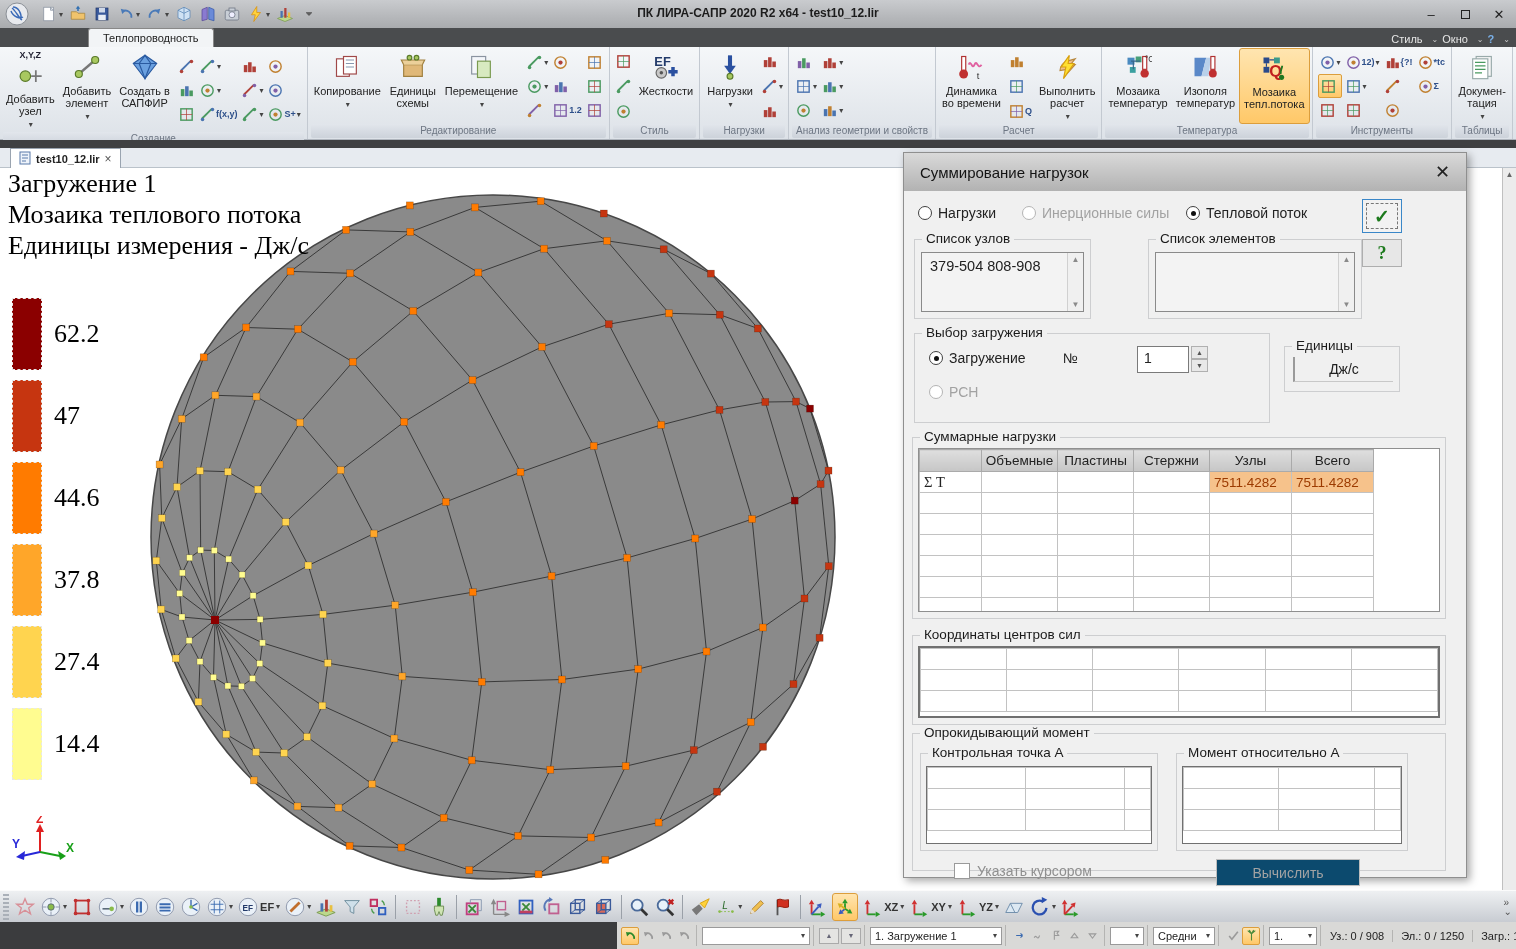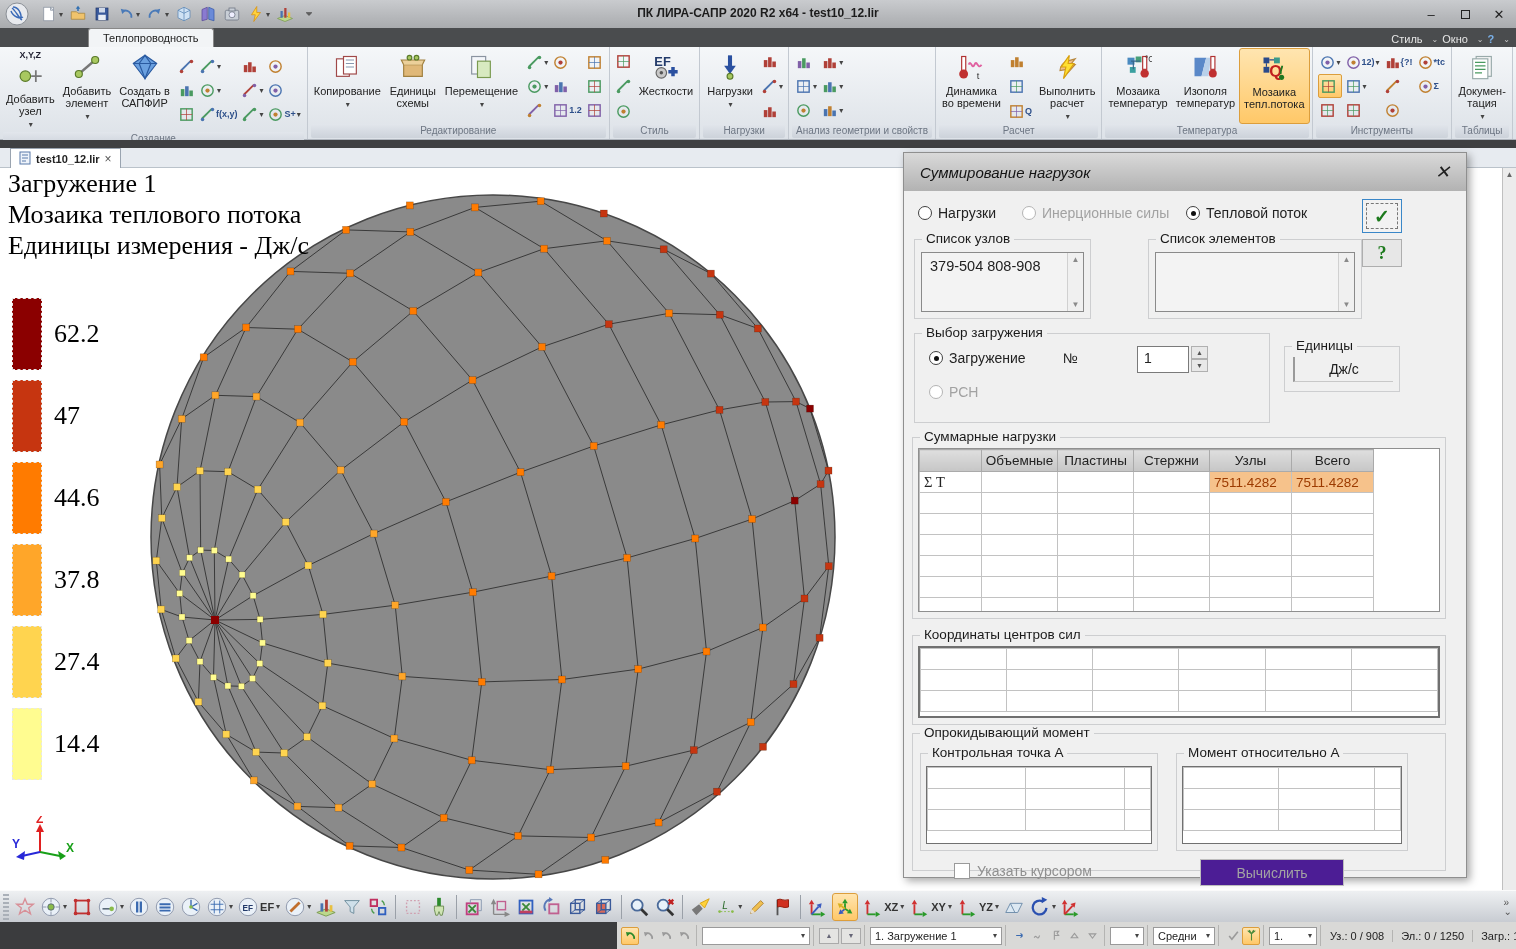--- a/index.html
+++ b/index.html
@@ -58,21 +58,21 @@
   .leg-row{position:absolute;left:0;display:flex;align-items:center;}
   .leg-sw{width:30px;height:72px;border:1px dashed #e8e8e8;}
   .leg-val{font-family:"Liberation Serif",serif;font-size:26px;color:#000;margin-left:12px;}
   #triad{position:absolute;left:10px;top:648px;}
   #vscroll{position:absolute;right:0;top:0;width:14px;height:722px;background:#ececec;border-left:1px solid #c0c0c0;}
   #vscroll .sa{height:14px;text-align:center;font-size:8px;color:#666;line-height:14px;}
   
   #dialog{position:absolute;left:903px;top:152px;width:564px;height:726px;background:#f0f0f0;
     border:1px solid #8f8f8f;box-shadow:3px 3px 8px rgba(0,0,0,.35);font-size:14px;z-index:20;}
   #dlg-title{height:38px;background:linear-gradient(#d9d9d9,#b2b2b2);display:flex;align-items:center;
-    padding:0 16px;font-size:15px;color:#141414;font-style:italic;}
+    padding:0 16px;font-size:15px;color:#141414;}
   #dlg-close{margin-left:auto;font-size:18px;color:#222;}
   #dlg-body{position:relative;height:686px;}
   .grp{position:absolute;border:1px solid #cdced0;}
   .glabel{position:absolute;top:-9px;left:7px;background:#f0f0f0;padding:0 4px;font-size:13.5px;color:#1a1a1a;white-space:nowrap;}
   .rad{width:14px;height:14px;border-radius:50%;border:1px solid #404040;background:#fff;display:inline-block;position:relative;vertical-align:-2px;}
   .rad.sel::after{content:"";position:absolute;left:3.5px;top:3.5px;width:5px;height:5px;border-radius:50%;background:#111;}
   .rad.dis{border-color:#b4b4b4;}
   .rlabel{margin-left:6px;}
   .dis-t{color:#a2a2a2;}
   #radio-row{position:absolute;left:14px;top:14px;display:flex;gap:0;}
@@ -89,21 +89,21 @@
   .spin{position:absolute;display:flex;}
   .spin .sval{width:52px;height:27px;background:#fff;border:1px solid #7a7a7a;padding:3px 6px;font-size:14px;}
   .spin .sbtns{display:flex;flex-direction:column;margin-left:2px;}
   .spin .sb{width:17px;height:13px;background:#e8e8e8;border:1px solid #b0b0b0;font-size:7px;color:#555;
     display:flex;align-items:center;justify-content:center;}
   table.dtab{border-collapse:collapse;table-layout:fixed;background:#fff;}
   .dtab th{background:linear-gradient(#dedede,#c6c6c6);font-weight:normal;font-size:13.5px;border:1px solid #aaa;height:22px;padding:0 2px;overflow:hidden;}
   .dtab td{border:1px solid #c2c2c2;height:21px;font-size:13.5px;padding:0 4px;overflow:hidden;white-space:nowrap;}
   .dtab td.orange{background:#F6C28B;color:#9C3A00;}
   .dtab td.rowhead{font-family:"Liberation Serif",serif;font-size:14.5px;margin-top:8px;}
-  #compute-btn{position:absolute;left:296px;top:668px;width:144px;height:27px;background:#4c1d95;
+  #compute-btn{position:absolute;left:312px;top:668px;width:144px;height:27px;background:#0c4a6e;
     border:1px solid #bdbdbd;color:#a3a3a3;display:flex;align-items:center;justify-content:center;font-size:14px;}
   #cursor-check{position:absolute;left:50px;top:672px;display:flex;align-items:center;color:#8f8f8f;}
   #cursor-check .cb{width:16px;height:16px;background:#fff;border:1px solid #9a9a9a;margin-right:7px;}
   
   #btoolbar{position:absolute;left:0;top:890px;width:1516px;height:32px;
     background:linear-gradient(#eef0f2,#c8ccd2);border-top:1px solid #fbfbfb;display:flex;align-items:center;}
   .bt{display:flex;align-items:center;height:28px;padding:0 1px;margin:0 1px;border-radius:3px;}
   .bt.active{background:linear-gradient(#ffe5b0,#ffc868);border:1px solid #dc9e3c;}
   .bt .plabel{font-size:11px;font-weight:bold;color:#333;margin:0 1px;}
   .btsep{width:1px;height:24px;background:#9aa0a8;margin:0 4px;}

